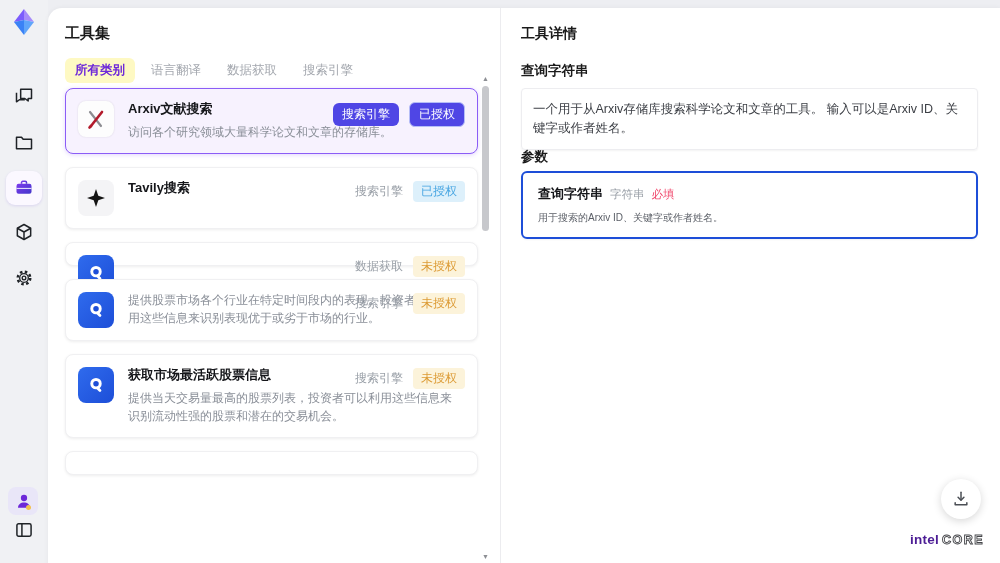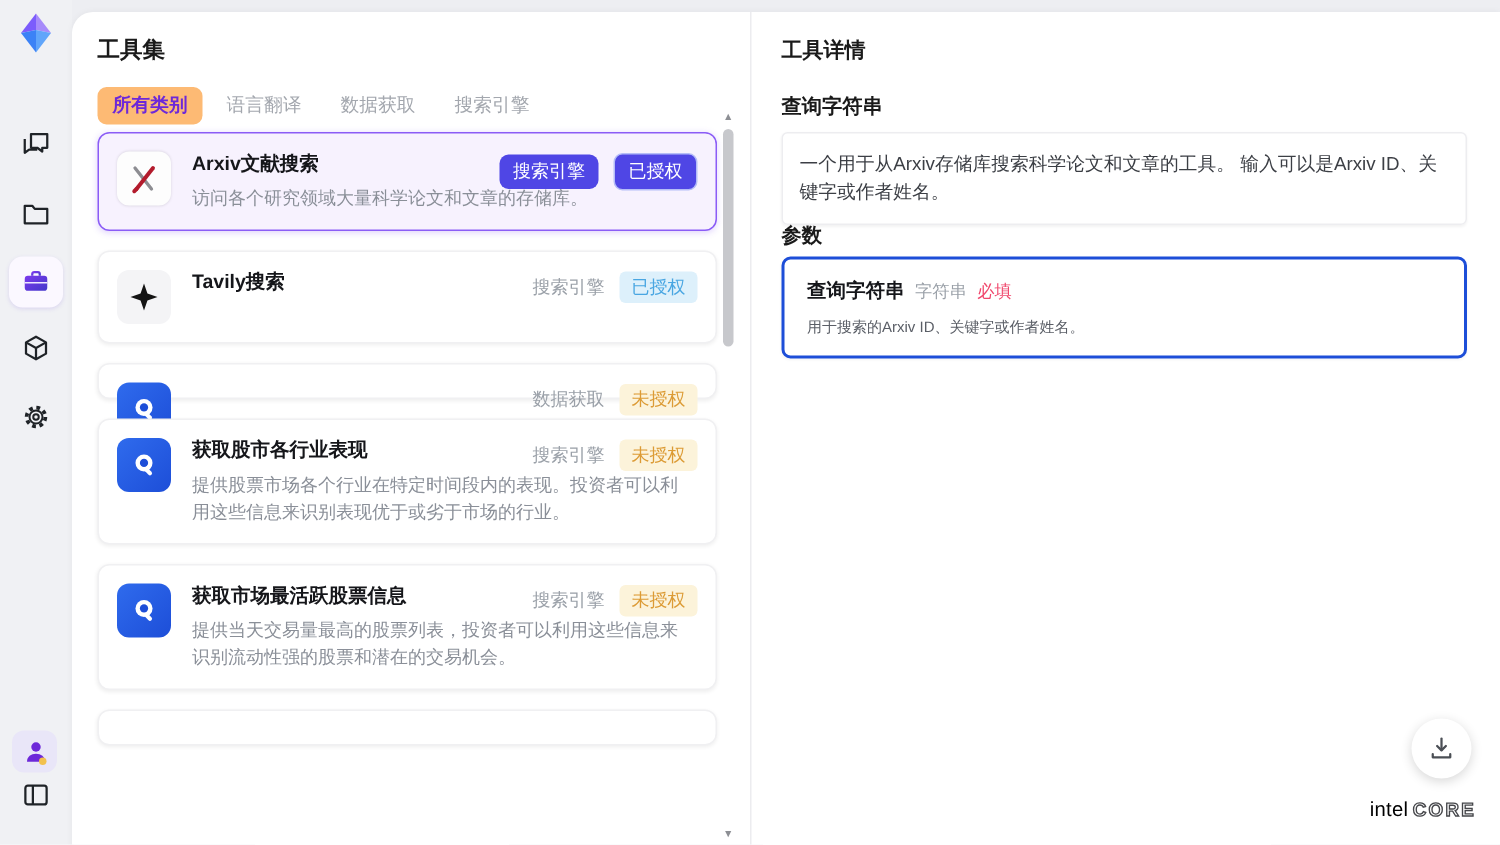--- a/index.html
+++ b/index.html
@@ -18,21 +18,21 @@
   .user-bg { position:absolute; left:8px; top:487px; width:30px; height:28px; background:#e9e6f8; border-radius:8px; }
   .user-dot { position:absolute; left:26px; top:505px; width:5px; height:5px; border-radius:50%; background:#f2c14e; }
   
   .main { position:absolute; left:48px; top:8px; right:0; bottom:-8px; background:#fff; border-top-left-radius:14px; box-shadow:0 0 5px rgba(0,0,0,.05); }
   .v-divider { position:absolute; left:452px; top:0; width:1px; bottom:0; background:#ececef; }
   
   .list-panel { position:absolute; left:0; top:0; width:452px; bottom:0; }
   .list-title { position:absolute; left:17px; top:16px; font-size:15px; font-weight:800; }
   .tabs { position:absolute; left:17px; top:50px; display:flex; gap:6px; }
   .tab { font-size:12.5px; color:#a3a7ae; padding:4px 10px; border-radius:6px; cursor:pointer; white-space:nowrap; }
-  .tab.active { background:#fdba74; color:#6d28d9; font-weight:700; }
+  .tab.active { background:#fef9c3; color:#6d28d9; font-weight:700; }
   .cards { position:absolute; left:17px; top:80px; width:413px; }
   .tool-card { position:relative; background:#fff; border:1px solid #f0f0f2; border-radius:8px; box-shadow:0 1px 3px rgba(0,0,0,.07); padding:11px 12px; margin-bottom:13px; cursor:pointer; }
   .tool-card.selected { background:#f7f2fe; border:1.5px solid #8b5cf6; box-shadow:0 1px 4px rgba(139,92,246,.25); }
   .tool-icon { position:absolute; left:12px; top:12px; width:36px; height:36px; border-radius:8px; display:flex; align-items:center; justify-content:center; }
   .icon-light { background:#f4f4f6; }
   .icon-white { background:#fdfdfd; box-shadow:0 0 2px rgba(0,0,0,.12); }
   .icon-blue  { background:linear-gradient(135deg,#2f6bed,#1d4ed8); }
   .tool-body { margin-left:50px; min-height:38px; }
   .tool-name { font-size:13px; font-weight:700; color:#15161a; margin-bottom:5px; max-width:240px; }
   .tool-desc { font-size:12px; color:#8a8f98; line-height:1.55; padding-right:6px; }
@@ -57,21 +57,21 @@
   .param-head { position:absolute; left:20px; top:140px; }
   .param-box { position:absolute; left:20px; right:22px; top:163px; border:2px solid #1d4ed8; border-radius:6px; box-shadow:0 1px 2px rgba(0,0,0,.05); padding:12px 15px; }
   .param-line { display:flex; align-items:baseline; gap:7px; margin-bottom:8px; }
   .param-name { font-size:13px; font-weight:800; color:#15161a; }
   .param-type { font-size:11.5px; color:#9aa0a8; }
   .param-req  { font-size:11.5px; color:#f0476c; }
   .param-desc { font-size:10px; color:#5a5e66; }
   
   .dl-btn { position:absolute; right:19px; bottom:44px; width:40px; height:40px; border-radius:50%; background:#fff; box-shadow:0 2px 8px rgba(0,0,0,.16); display:flex; align-items:center; justify-content:center; cursor:pointer; }
   .intel { position:absolute; right:16px; bottom:16px; display:flex; align-items:baseline; gap:3px; }
-  .intel-word { font-size:13.5px; font-weight:400; color:#000000; letter-spacing:.2px; }
+  .intel-word { font-size:13.5px; font-weight:700; color:#4c1d95; letter-spacing:.2px; }
   .core-word { font-size:12.5px; font-weight:600; letter-spacing:1.5px; color:transparent; -webkit-text-stroke:.9px #45464a; }
 </style>
 </head>
 <body>
 
 <div class="rail">
   <div class="rail-logo">
     <svg width="30" height="30" viewBox="0 0 30 30">
       <polygon points="15,2 25,15 15,13" fill="#a78bfa"></polygon>
       <polygon points="15,2 5,15 15,13" fill="#7c5cfc"></polygon>
@@ -204,21 +204,20 @@
 
       <div class="tool-card">
         <div class="tool-icon icon-blue">
           <svg width="22" height="22" viewBox="0 0 24 24">
             <circle cx="12" cy="10.5" r="6.2" fill="#fff"></circle>
             <circle cx="12" cy="10.5" r="3" fill="#1d4ed8"></circle>
             <rect x="13.6" y="13.5" width="3" height="6.5" rx="1.5" transform="rotate(-45 15.1 16.75)" fill="#fff"></rect>
           </svg>
         </div>
         <div class="tool-body">
-          <div class="tool-name">获取股市各行业表现</div>
           <div class="tool-desc">提供股票市场各个行业在特定时间段内的表现。投资者可以利用这些信息来识别表现优于或劣于市场的行业。</div>
         </div>
         <div class="tool-badges">
           <span class="cat-tag">搜索引擎</span>
           <span class="pill auth-no">未授权</span>
         </div>
       </div>
 
       <div class="tool-card">
         <div class="tool-icon icon-blue">

